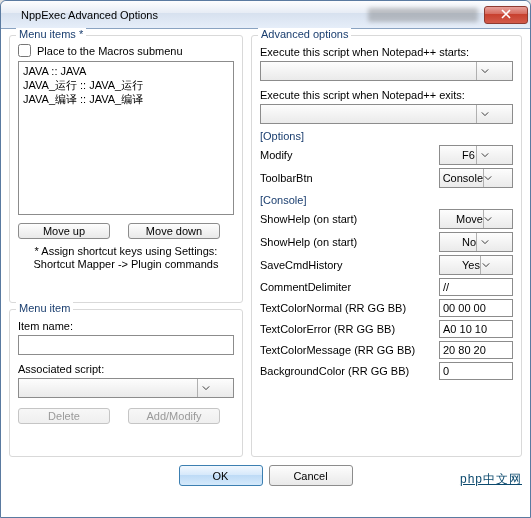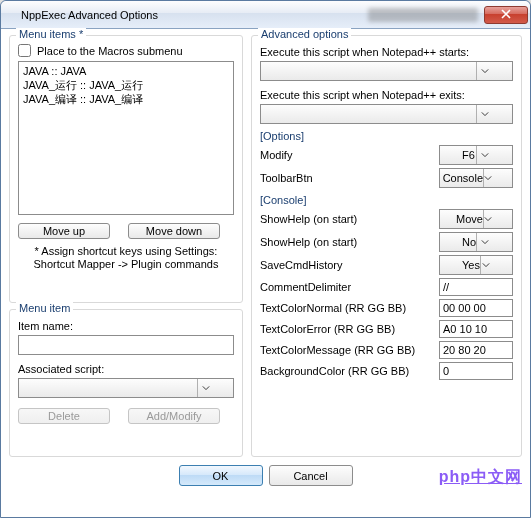--- a/index.html
+++ b/index.html
@@ -29,21 +29,21 @@
 .combo .val { flex:1; text-align:left; padding-left:2px; }
 .row { display:flex; align-items:center; margin:3px 0; }
 .row .lab { flex:1; }
 .row .ctl { width:74px; }
 .row .ctl .combo { height:20px; }
 .row .txt { width:74px; height:18px; border:1px solid #8c8c8c; background:#fff; padding:0 3px; display:flex; align-items:center; }
 .section { color:#1a3e6f; margin:6px 0 2px 0; }
 .footer { display:flex; justify-content:center; align-items:center; gap:6px; padding:6px 0; position:relative; }
 .btn-ok { width:84px; height:21px; background:linear-gradient(#f2f8fe,#d7e9fb 45%,#bcdaf6 46%,#d5e9fb); border:1px solid #3c7fb1; border-radius:3px; display:flex; align-items:center; justify-content:center; cursor:pointer; }
 .btn-cancel { width:84px; height:21px; background:linear-gradient(#fdfdfd,#e9e9e9); border:1px solid #8c8c8c; border-radius:3px; display:flex; align-items:center; justify-content:center; cursor:pointer; }
-.watermark { position:absolute; right:8px; bottom:4px; color:#8b5cf6; font-size:16px; font-weight:bold; letter-spacing:1px; text-decoration:underline; }
+.watermark { position:absolute; right:8px; bottom:4px; color:#0c4a6e; font-size:12px; font-weight:normal; letter-spacing:1px; text-decoration:underline; }
 svg.chevron { width:8px; height:8px; }
 </style>
 </head>
 <body>
 
 <div class="window">
 
   <div class="titlebar">
     <span class="title">NppExec Advanced Options</span>
     <div class="blur"></div>

